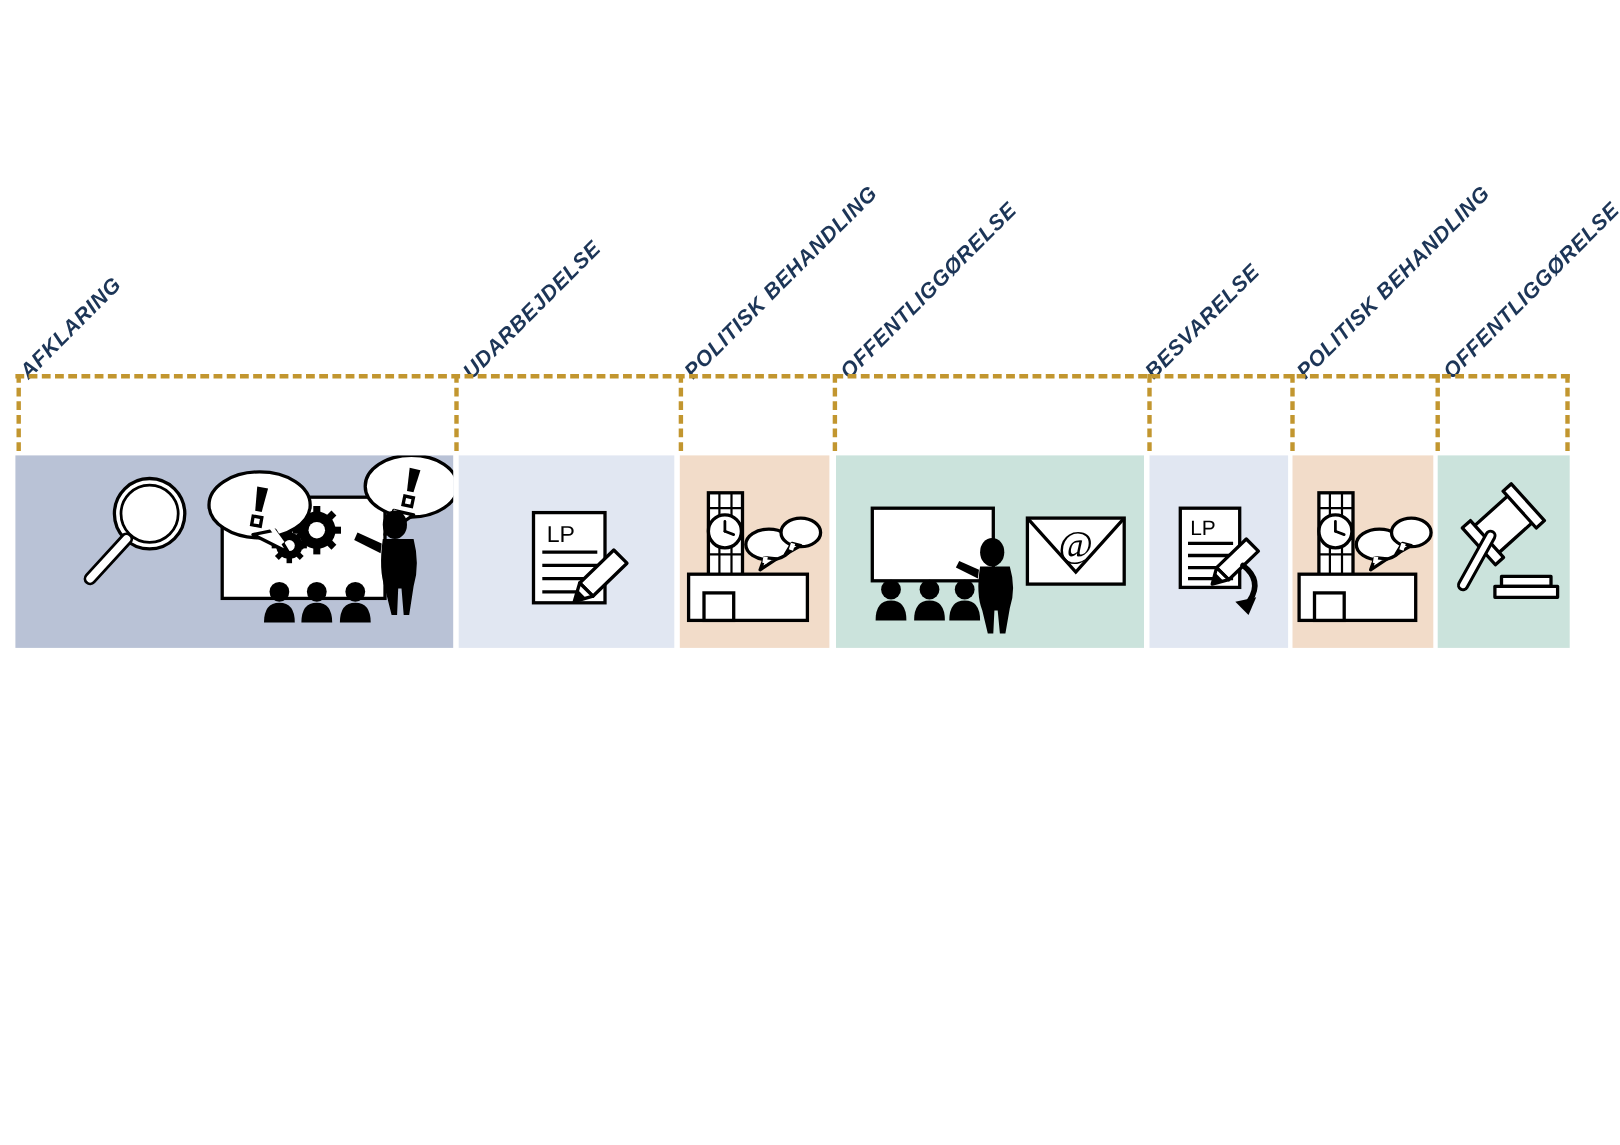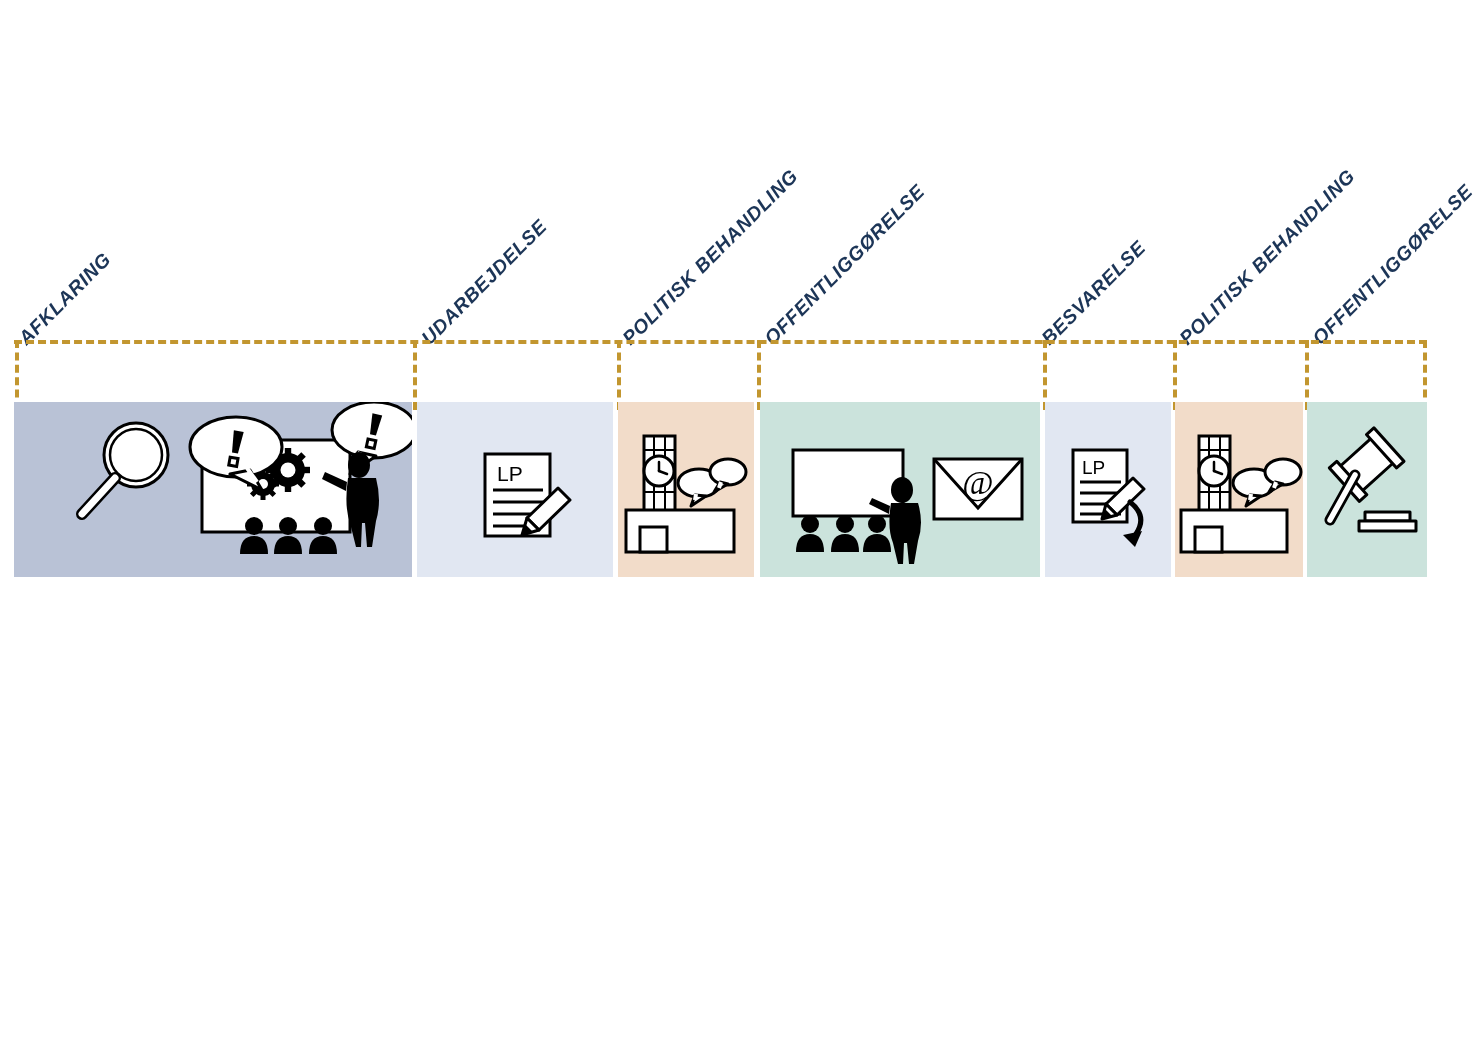--- a/index.html
+++ b/index.html
@@ -43,21 +43,21 @@
   }
   .bracket-tick {
     position: absolute;
     width: 0;
     border-left: 4px dashed #c2962f;
   }
 
   
   .panel {
     position: absolute;
-    top: 402px;
+    top: 414px;
     height: 175px;
     text-align: center;
   }
   .panel-art {
     position: absolute;
     left: 0; top: 0;
     width: 100%; height: 100%;
   }
 </style>
 </head>

